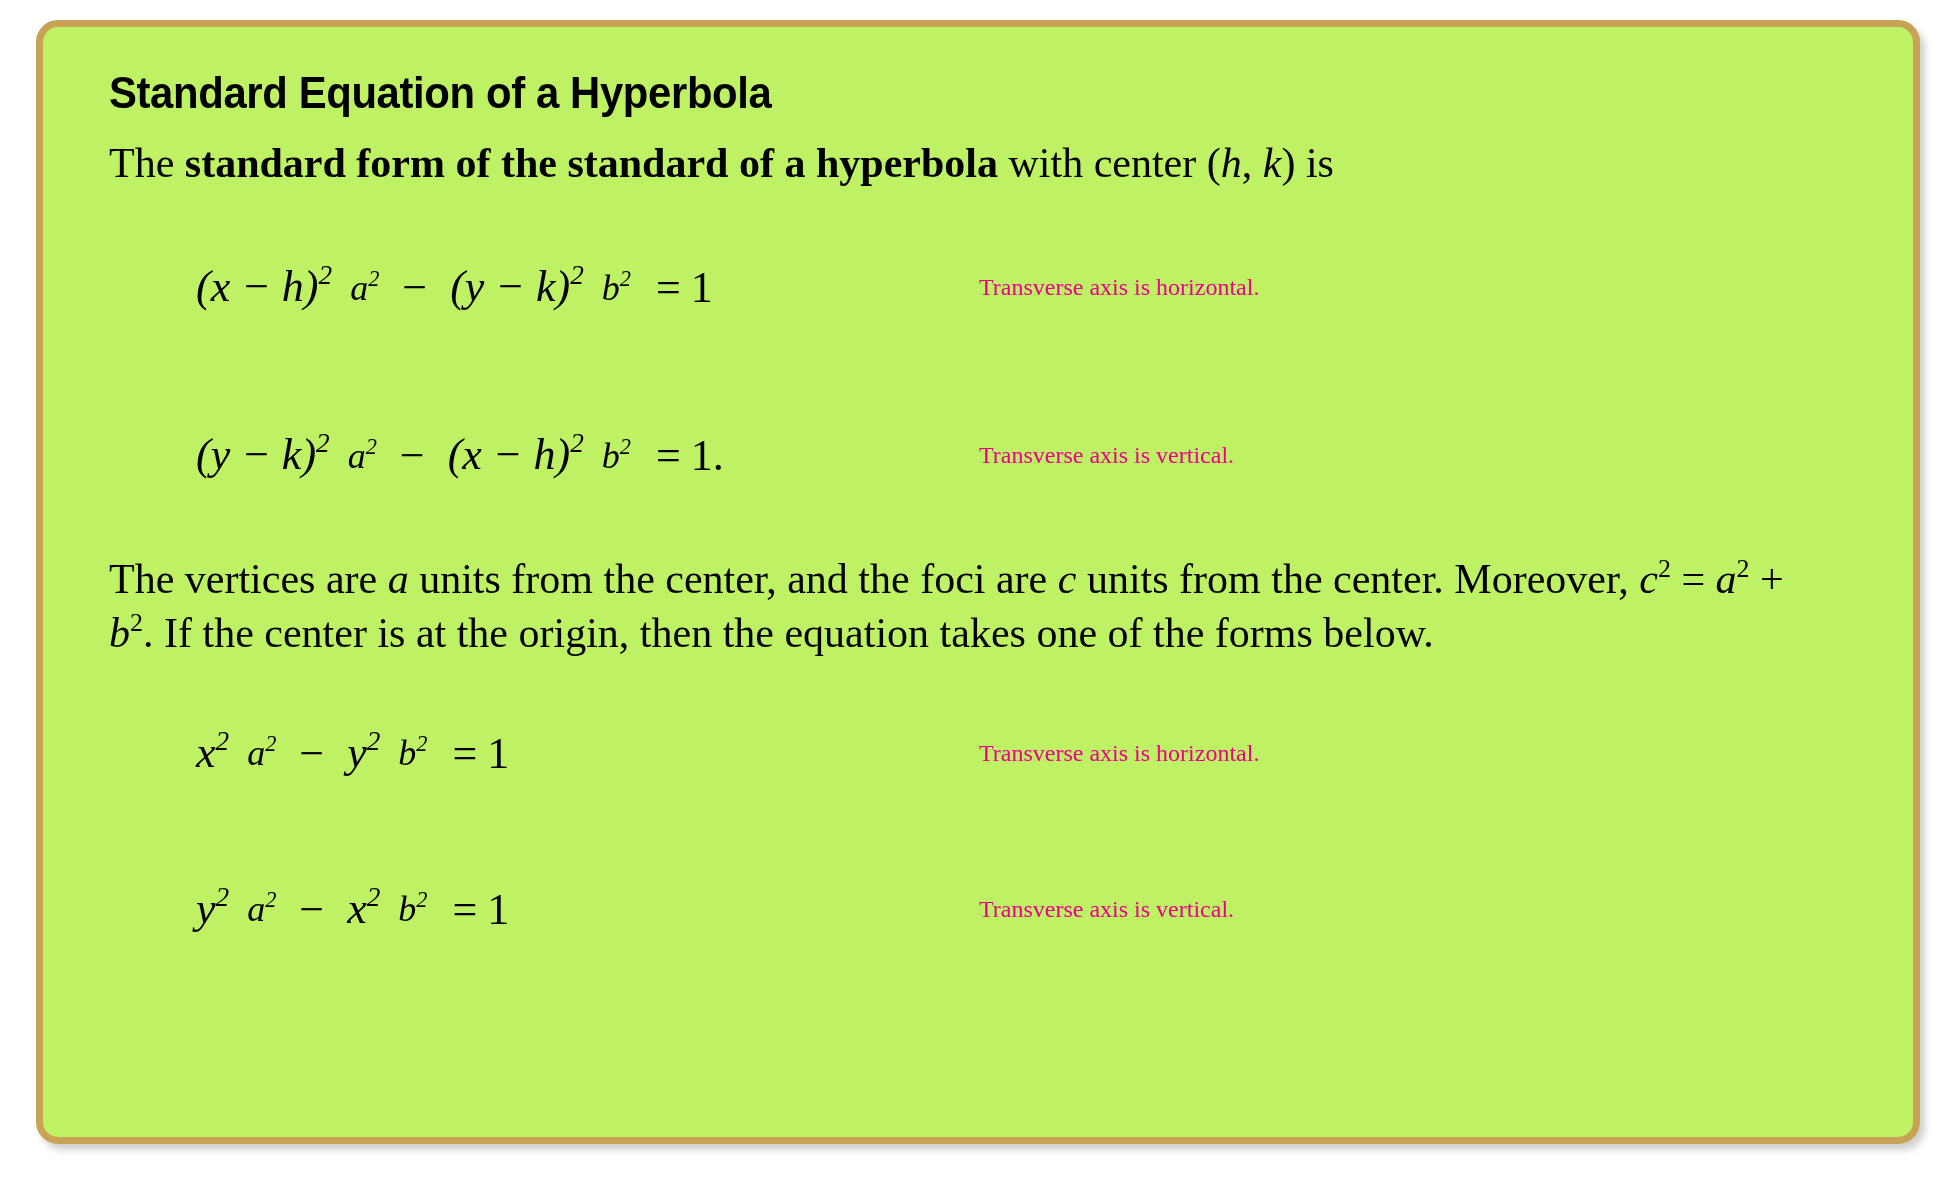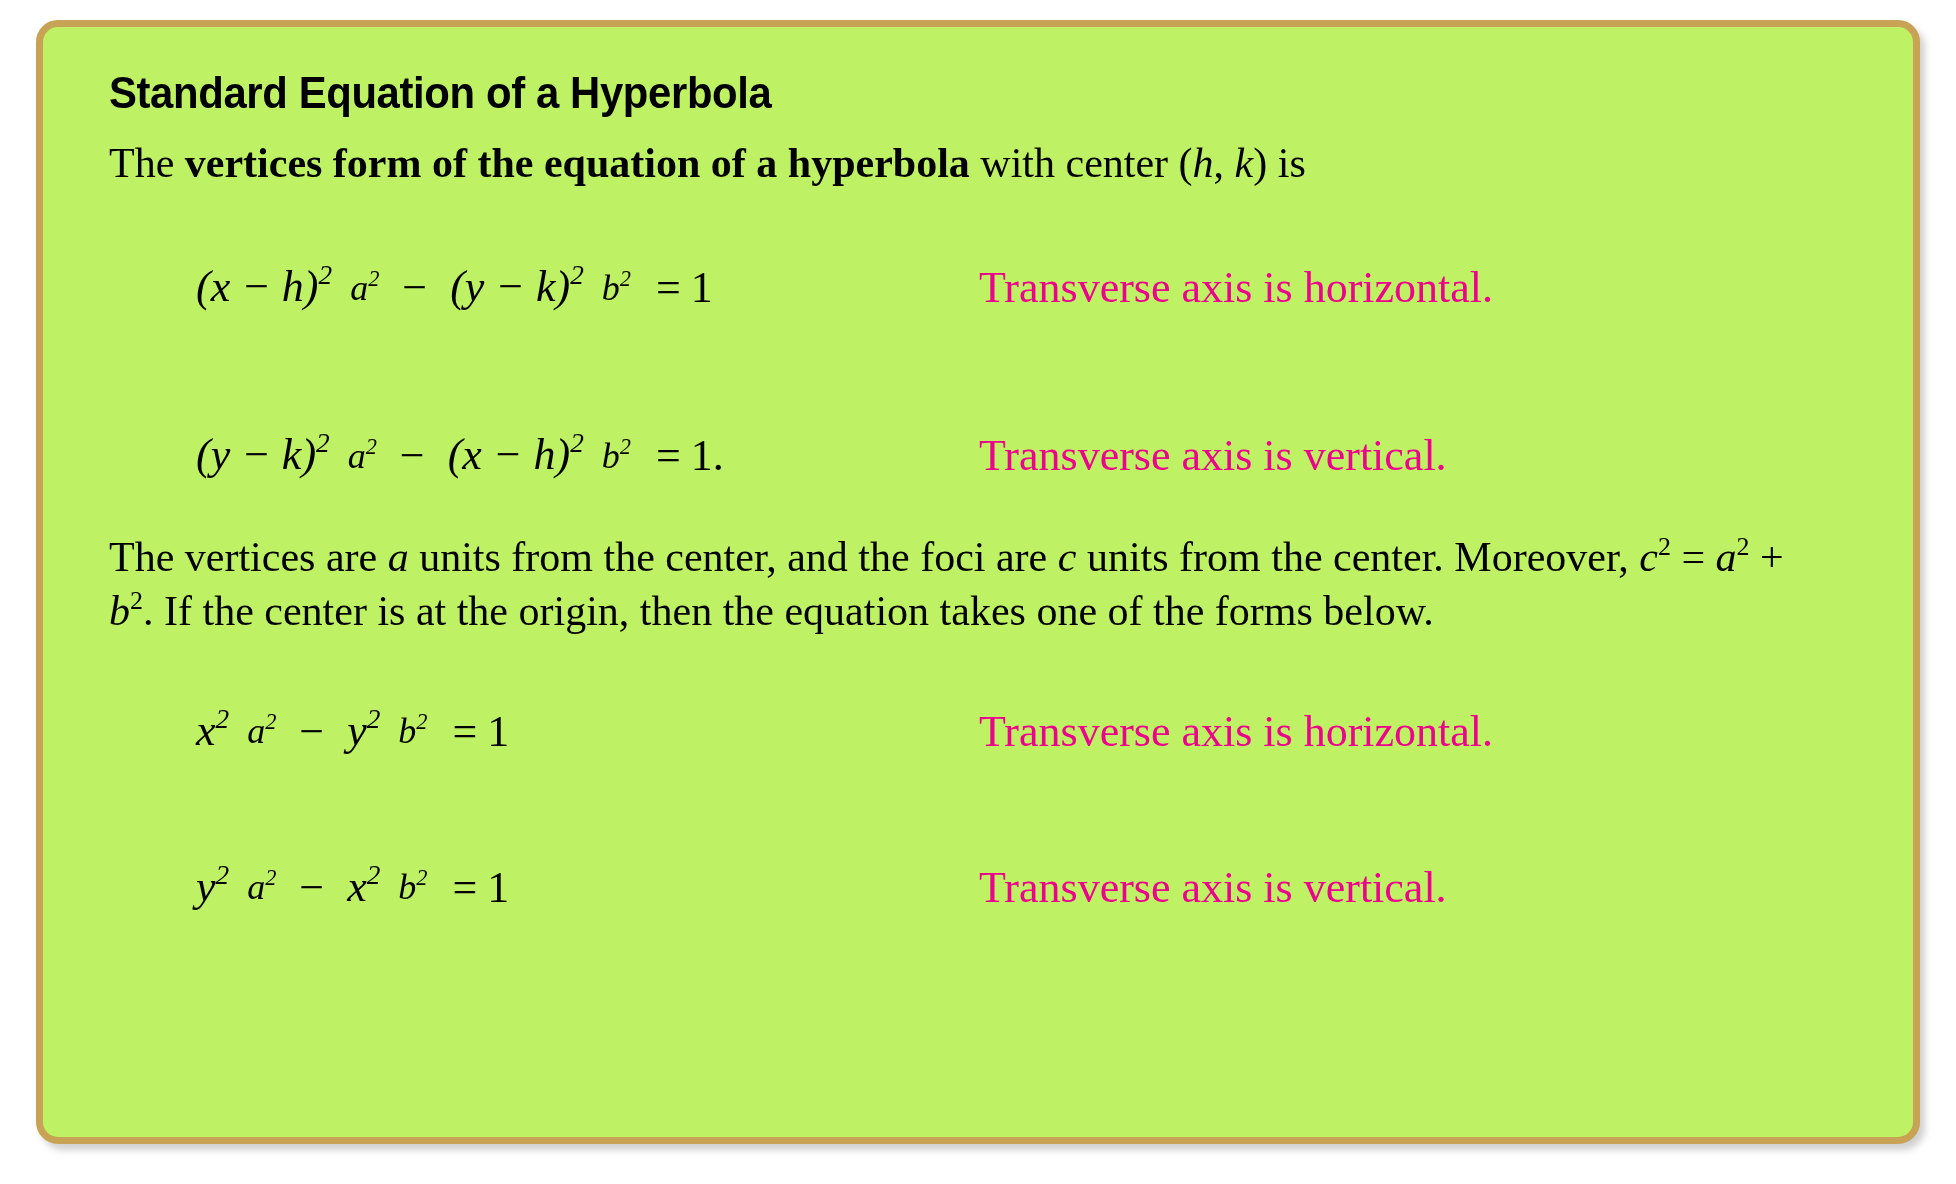--- a/index.html
+++ b/index.html
@@ -104,36 +104,36 @@
     font-size: 44px;
     padding: 0 10px 0 16px;
     font-style: normal;
   }
   .rhs {
     font-size: 44px;
     font-style: normal;
   }
   .note {
     color: #ec008c;
-    font-size: 44px;
+    font-size: 24px;
     font-style: normal;
     white-space: nowrap;
     position: absolute;
   }
 </style>
 </head>
 <body>
 
 <div id="card">
   <div id="inner">
 
     <h1 class="title">Standard Equation of a Hyperbola</h1>
 
     <p class="para" style="margin-top:18px;">
-      <span>The </span><span class="b">vertices form of the equation of a hyperbola</span><span> with center </span><span>(</span><span class="it">h</span><span>, </span><span class="it">k</span><span>)</span><span> is</span>
+      <span>The </span><span class="b">standard form of the standard of a hyperbola</span><span> with center </span><span>(</span><span class="it">h</span><span>, </span><span class="it">k</span><span>)</span><span> is</span>
     </p>
 
     <div class="eqrow" style="margin-top:22px; height:150px; padding-left:78px;">
       <div class="eqbox">
         <span class="frac">
           <span class="num"><span>(x − h)</span><sup class="pwn">2</sup></span>
           <span class="bar"></span>
           <span class="den"><span>a</span><sup class="pwn">2</sup></span>
         </span>
         <span class="op">−</span>
@@ -160,21 +160,21 @@
           <span class="num"><span>(x − h)</span><sup class="pwn">2</sup></span>
           <span class="bar"></span>
           <span class="den"><span>b</span><sup class="pwn">2</sup></span>
         </span>
         <span class="eqs">=</span>
         <span class="rhs">1.</span>
       </div>
       <span class="note" style="left:870px;">Transverse axis is vertical.</span>
     </div>
 
-    <p class="para p2" style="">
+    <p class="para p2" style="margin-top:22px;">
       <span>The vertices are </span><span class="it">a</span><span> units from the center, and the foci are </span><span class="it">c</span><span> units from the</span>
       <span>center. Moreover, </span><span class="it">c</span><sup class="pwn">2</sup><span> = </span><span class="it">a</span><sup class="pwn">2</sup><span> + </span><span class="it">b</span><sup class="pwn">2</sup><span>. If the center is at the origin, then the equation</span>
       <span>takes one of the forms below.</span>
     </p>
 
     <div class="eqrow" style="margin-top:22px; height:142px; padding-left:78px;">
       <div class="eqbox">
         <span class="frac">
           <span class="num"><span>x</span><sup class="pwn">2</sup></span>
           <span class="bar"></span>

